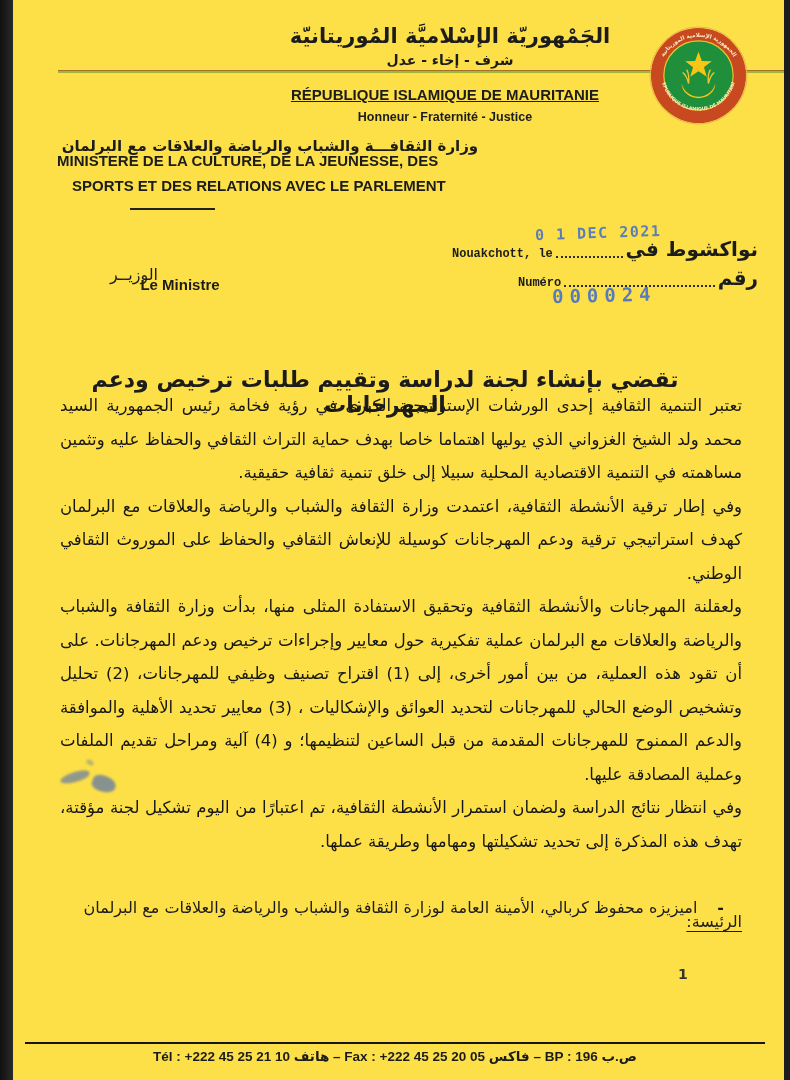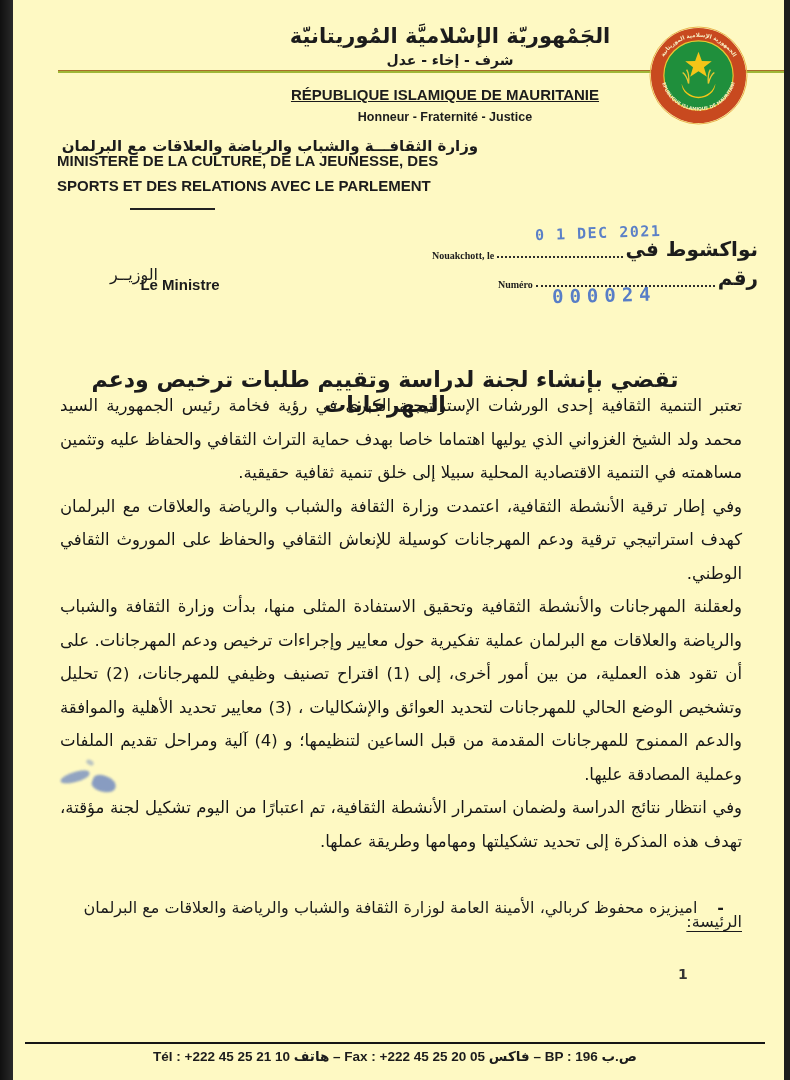--- a/index.html
+++ b/index.html
@@ -1,44 +1,44 @@
 <!DOCTYPE html>
 <html><head>
 <meta charset="utf-8">
 <style>
   html,body{margin:0;padding:0;background:#6b6b6b;}
   .page{
     position:relative;width:790px;height:1080px;margin:0 auto;
-    background:#fef9c3;overflow:hidden;
+    background:#fde047;overflow:hidden;
     font-family:"DejaVu Sans",sans-serif;color:#1c1c1c;
   }
   .abs{position:absolute;}
   
   .edge-left{left:0;top:0;width:13px;height:1080px;background:linear-gradient(to right,#101010,#2a2a2a);}
   .edge-right{right:0;top:0;width:6px;height:1080px;background:#1d1d1d;}
 
   
   .republic-ar{top:24px;left:260px;width:380px;text-align:center;font-size:21px;font-weight:bold;letter-spacing:.5px;}
   .motto-ar{top:52px;left:260px;width:380px;text-align:center;font-size:14px;font-weight:bold;}
   .header-line{top:70px;left:58px;width:726px;height:3px;background:linear-gradient(to bottom,#a96e28 34%,#9eb737 34%);}
   .republic-fr{top:86px;left:230px;width:430px;text-align:center;font-size:15px;font-weight:bold;font-family:"Liberation Sans","DejaVu Sans",sans-serif;text-decoration:underline;}
   .motto-fr{top:110px;left:230px;width:430px;text-align:center;font-size:12.5px;font-weight:bold;font-family:"Liberation Sans","DejaVu Sans",sans-serif;}
   .seal{top:26px;left:649px;width:99px;height:99px;z-index:5;}
 
   .ministry-ar{top:137px;left:50px;width:440px;text-align:center;font-size:15px;font-weight:bold;direction:rtl;}
   .ministry-fr1{top:152px;left:57px;width:460px;font-size:15px;font-weight:bold;font-family:"Liberation Sans","DejaVu Sans",sans-serif;}
-  .ministry-fr2{top:177px;left:57px;width:460px;font-size:15px;font-weight:bold;font-family:"Liberation Sans","DejaVu Sans",sans-serif;}
+  .ministry-fr2{top:177px;left:72px;width:460px;font-size:15px;font-weight:bold;font-family:"Liberation Sans","DejaVu Sans",sans-serif;}
   .ministry-rule{top:208px;left:130px;width:85px;border-top:2.5px solid #222;}
 
   .minister-ar{top:226px;left:110px;width:140px;text-align:left;font-size:16px;font-weight:normal;margin-top:39px;}
   .minister-fr{top:252px;left:110px;width:140px;text-align:center;font-size:15px;font-weight:bold;font-family:"Liberation Sans","DejaVu Sans",sans-serif;margin-top:24px;}
 
   
   .row{display:flex;align-items:flex-end;direction:ltr;}
-  .row .lbl{font-weight:bold;font-size:10px;white-space:nowrap;font-family:Liberation Serif, serif;}
+  .row .lbl{font-weight:bold;font-size:12px;white-space:nowrap;font-family:Liberation Mono, monospace;margin-left:20px;}
   .row .lbl-ar{font-weight:bold;font-size:20px;white-space:nowrap;}
   .row .leader{flex:1;border-bottom:2px dotted #2c2c2c;margin:0 3px 3px 3px;height:1px;}
   .row-date{top:237px;left:432px;width:326px;}
   .row-num{top:266px;left:498px;width:260px;}
   .stamp{color:#4a74c8;font-weight:bold;font-family:"DejaVu Sans Mono","Liberation Mono",monospace;z-index:6;}
   .stamp-date{top:224px;left:535px;font-size:15px;letter-spacing:1.5px;transform:rotate(-2deg);opacity:.9;}
   .stamp-num{top:284px;left:552px;font-size:19px;letter-spacing:6px;transform:rotate(-1.5deg);opacity:.92;}
 
   
   .memo-title{top:320px;left:20px;width:750px;text-align:center;font-size:17px;font-weight:bold;text-decoration:underline;text-underline-offset:5px;}

